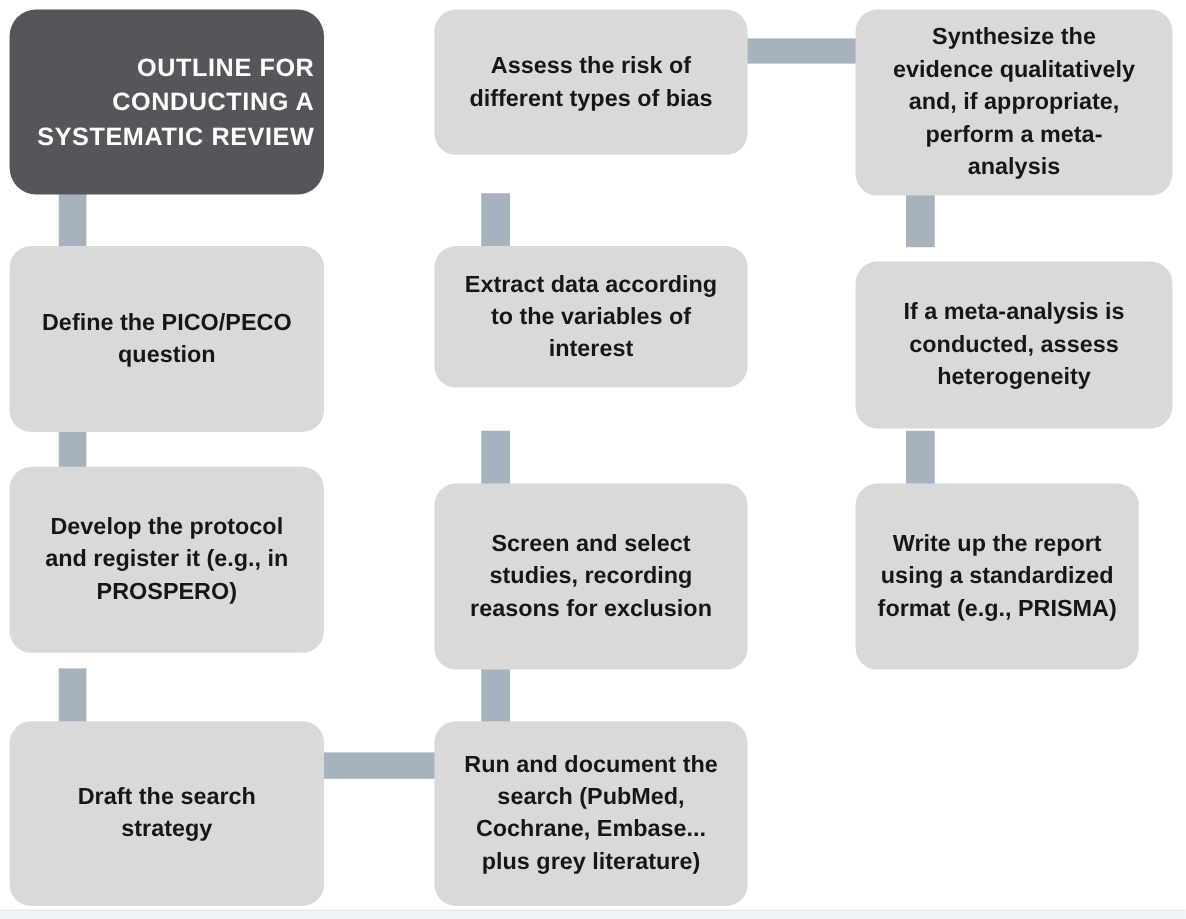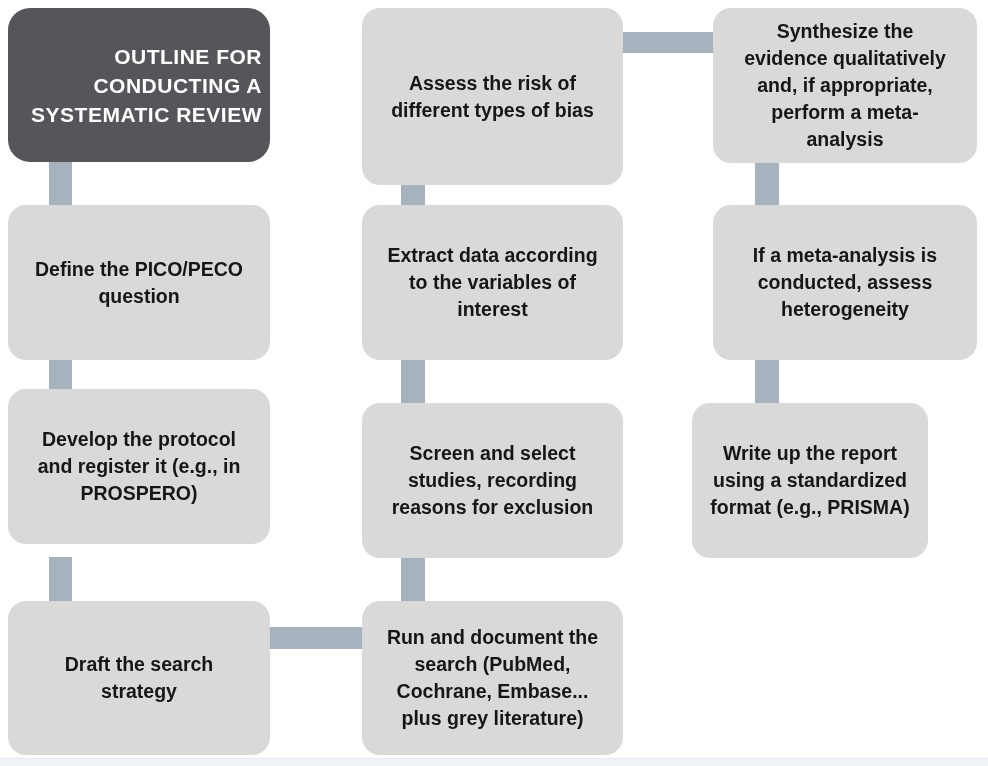--- a/index.html
+++ b/index.html
@@ -94,25 +94,25 @@
   <div class="box step" style="left:8px;top:389px;width:262px;height:155px">
     <span class="label">Develop the protocol
 and register it (e.g., in
 PROSPERO)</span>
   </div>
   <div class="box step" style="left:8px;top:601px;width:262px;height:154px">
     <span class="label">Draft the search
 strategy</span>
   </div>
 
-  <div class="box step" style="left:362px;top:8px;width:261px;height:177px">
+  <div class="box step" style="left:362px;top:8px;width:261px;height:121px">
     <span class="label">Assess the risk of
 different types of bias</span>
   </div>
-  <div class="box step" style="left:362px;top:205px;width:261px;height:155px">
+  <div class="box step" style="left:362px;top:205px;width:261px;height:118px">
     <span class="label">Extract data according
 to the variables of
 interest</span>
   </div>
   <div class="box step" style="left:362px;top:601px;width:261px;height:154px">
     <span class="label">Run and document the
 search (PubMed,
 Cochrane, Embase...
 plus grey literature)</span>
   </div>
@@ -122,25 +122,25 @@
 reasons for exclusion</span>
   </div>
 
   <div class="box step" style="left:713px;top:8px;width:264px;height:155px">
     <span class="label">Synthesize the
 evidence qualitatively
 and, if appropriate,
 perform a meta-
 analysis</span>
   </div>
-  <div class="box step" style="left:713px;top:205px;width:264px;height:155px">
+  <div class="box step" style="left:713px;top:218px;width:264px;height:139px">
     <span class="label">If a meta-analysis is
 conducted, assess
 heterogeneity</span>
   </div>
-  <div class="box step" style="left:692px;top:403px;width:236px;height:155px">
+  <div class="box step" style="left:713px;top:403px;width:236px;height:155px">
     <span class="label">Write up the report
 using a standardized
 format (e.g., PRISMA)</span>
   </div>
 
   <div class="bottom-strip"></div>
 </div>
 
 </body></html>

